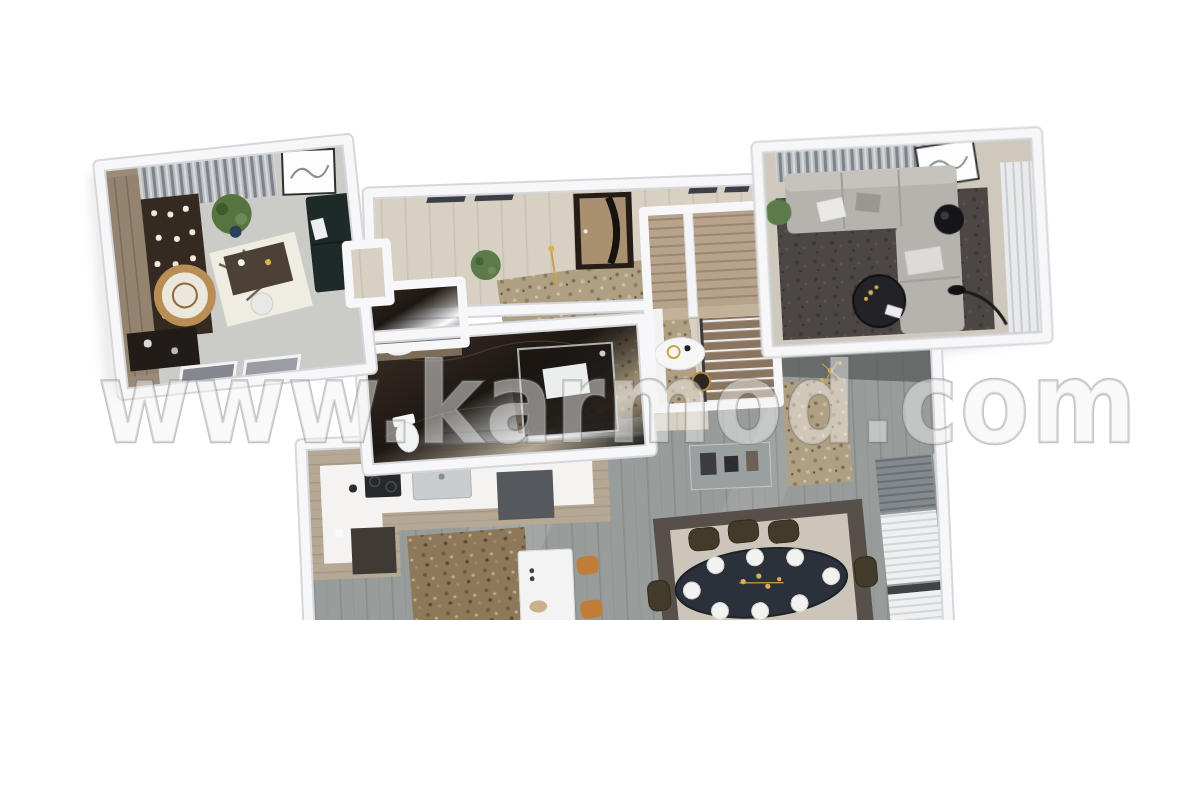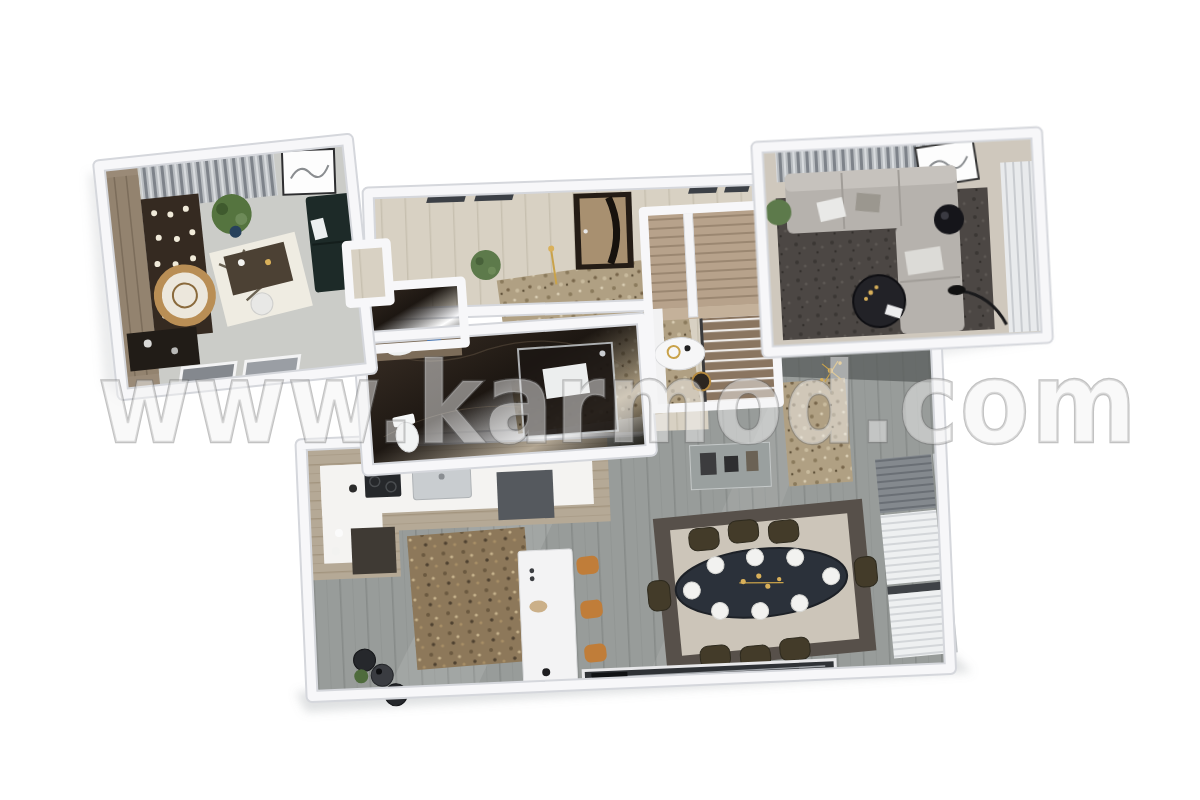--- a/index.html
+++ b/index.html
@@ -6,21 +6,21 @@
     --bg:#ffffff; --wallTop:#f7f7f9; --wallShade:#d5d7dc; --wallFace:#c9cbd1;
     --floorGray:#979b99; --floorBeige:#d7d0c2; --officeFloor:#cbccc8;
     --marbleDark:#241d17; --rugTan:#b0a083; --rugBrown:#8d785a; --rugDark:#4c4744;
     --rugDining:#ccc5b9; --rugDiningBorder:#57504a;
     --sofaGray:#b6b2ad; --sofaDark:#1d2a28; --tableDark:#2b313a; --chairOlive:#433b29;
     --stoolOrange:#c07d39; --counterWood:#b5a996; --counterTop:#f4f3f1;
     --stairWood:#b7a28b; --doorBrown:#241c15; --doorPanel:#a89070;
     --plantGreen:#5d7a4b; --gold:#c9a24a; --curtainGray:#b9bdc1; --watermarkInk:#6e6e6e;
   }
   html,body{margin:0;padding:0;background:var(--bg);}
-  .stage{position:relative;width:1200px;height:800px;background:var(--bg);overflow:hidden;
+  .stage{position:relative;width:1200px;height:620px;background:var(--bg);overflow:hidden;
          font-family:"DejaVu Sans","Liberation Sans",sans-serif;text-align:center;}
   svg{position:absolute;left:0;top:0;}
   .wall-outer{fill:none;stroke:var(--wallShade);stroke-width:13;stroke-linejoin:round;}
   .wall-inner{fill:none;stroke:var(--wallTop);stroke-width:9;stroke-linejoin:round;}
   .watermark{font-weight:700;fill:#f2f2f2;fill-opacity:.48;stroke:var(--watermarkInk);
              stroke-opacity:.42;stroke-width:2.6;paint-order:stroke;letter-spacing:2px;}
 </style>
 </head>
 <body>
 

